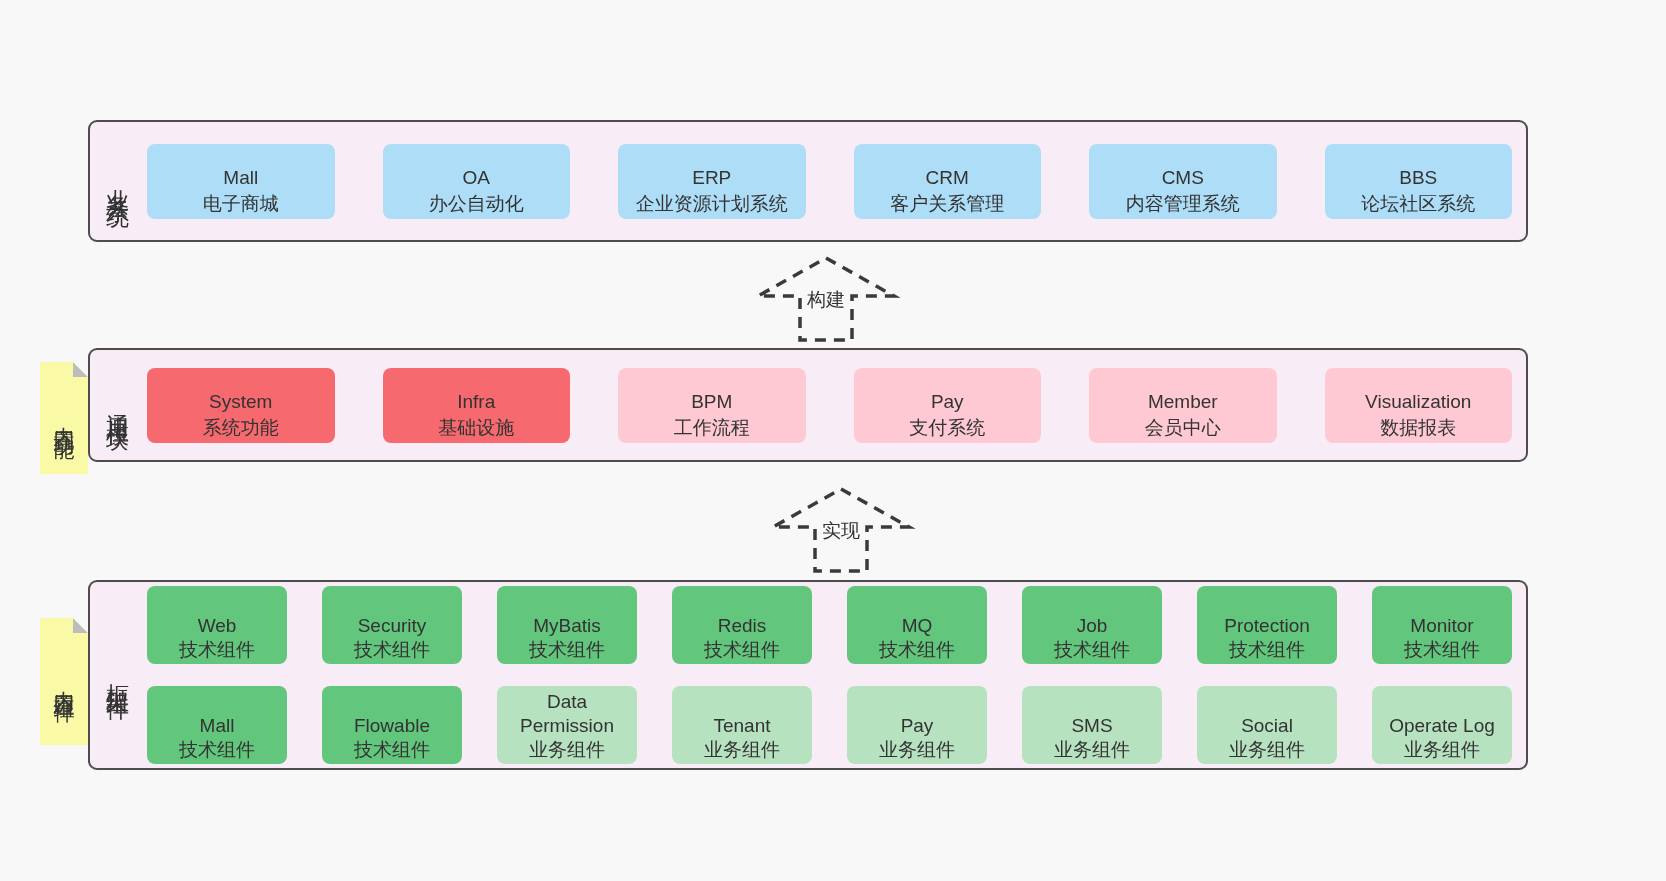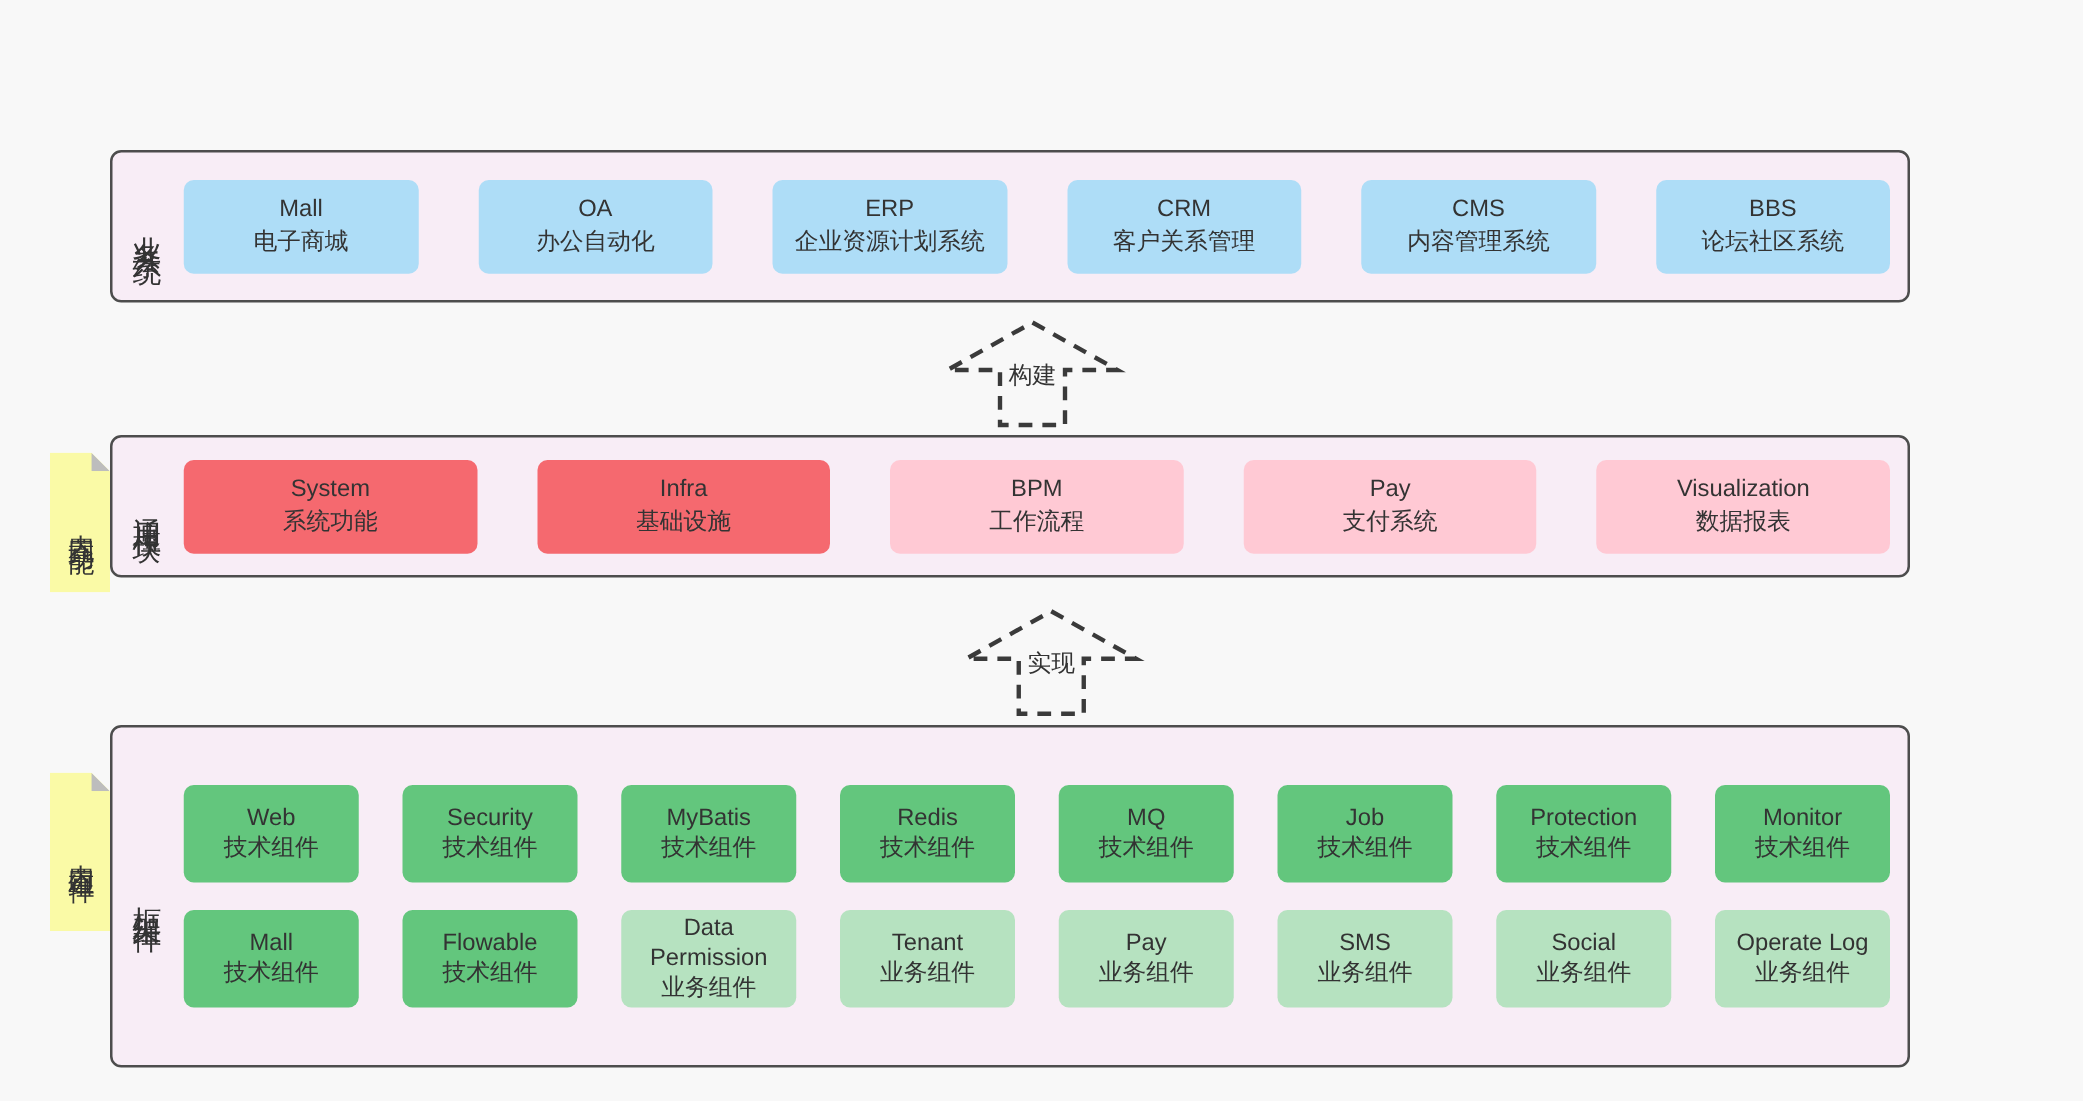--- a/index.html
+++ b/index.html
@@ -12,33 +12,33 @@
   body{font-family:"Liberation Sans","DejaVu Sans",sans-serif;color:var(--text);}
   .canvas{position:relative;width:1666px;height:881px;background:var(--bg);overflow:hidden;}
 
   .layer{
     position:absolute;left:88px;width:1440px;
     background:var(--panel);border:2px solid var(--border);border-radius:9px;
     display:flex;align-items:center;padding-right:14px;
   }
   #layer1{top:120px;height:122px;}
   #layer2{top:348px;height:114px;}
-  #layer3{top:580px;height:274px;}
+  #layer3{top:580px;height:190px;}
 
   .vlabel{
     width:57px;flex:0 0 57px;display:flex;align-items:center;justify-content:center;
     writing-mode:vertical-rl;text-orientation:upright;
     font-size:23px;letter-spacing:5px;color:var(--text);align-self:center;
   }
   .boxes{flex:1;display:flex;gap:48px;align-items:center;}
   .grid{flex:1;display:grid;grid-template-columns:repeat(8,1fr);gap:22px 35px;align-items:center;}
 
   .box{
     flex:1;height:75px;border-radius:8px;
-    display:flex;flex-direction:column;justify-content:center;align-items:center;
+    display:flex;flex-direction:column;justify-content:flex-end;align-items:center;
     text-align:center;font-size:19px;line-height:26px;color:#333;padding:2px 9px;
   }
   .grid .box{height:78px;line-height:24px;}
   .blue{background:var(--blue);} .red{background:var(--red);} .pink{background:var(--pink);}
   .green{background:var(--green);} .lightgreen{background:var(--lightgreen);}
 
   .note{
     position:absolute;left:40px;width:48px;background:var(--yellow);z-index:2;
     display:flex;align-items:center;justify-content:center;
     writing-mode:vertical-rl;text-orientation:upright;
@@ -119,20 +119,24 @@
       </div>
       <div class="box pink">
         <div>BPM</div>
         <div>工作流程</div>
       </div>
       <div class="box pink">
         <div>Pay</div>
         <div>支付系统</div>
       </div>
       <div class="box pink">
+        <div>Member</div>
+        <div>会员中心</div>
+      </div>
+      <div class="box pink">
         <div>Visualization</div>
         <div>数据报表</div>
       </div>
     </div>
   </div>
 
   <div class="arrow" id="arrow2">
     <svg viewBox="0 0 140 86">
       <path d="M70 2 L138 40 L96 40 L96 84 L44 84 L44 40 L2 40 Z" fill="none" stroke="#3a3a3a" stroke-width="3.5" stroke-dasharray="11 8"></path>
     </svg>

